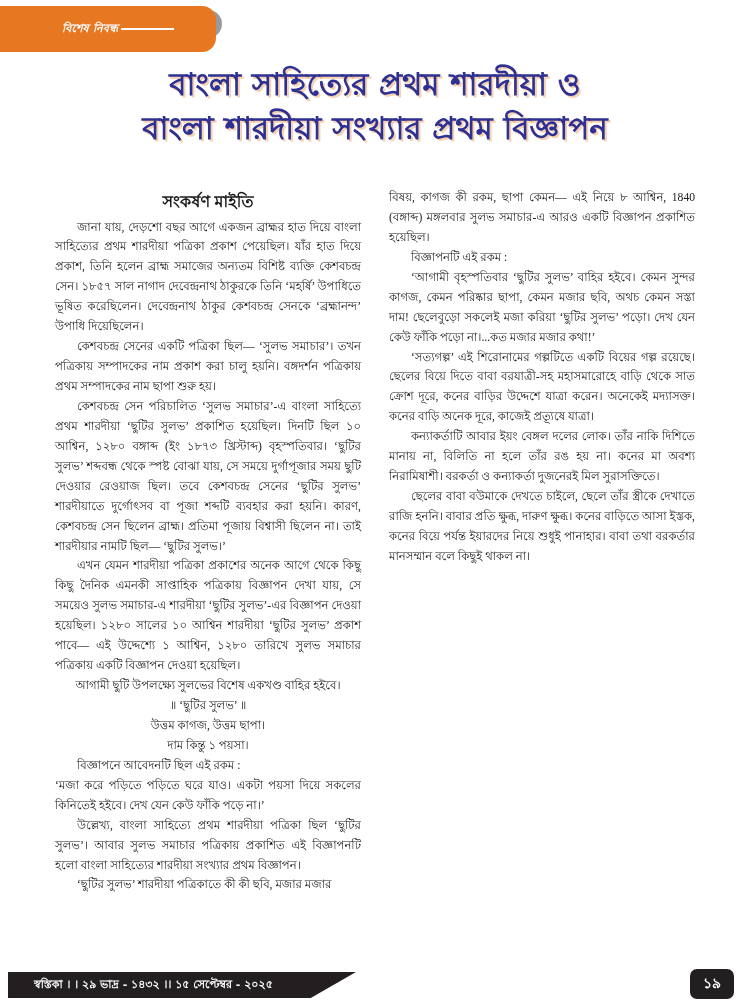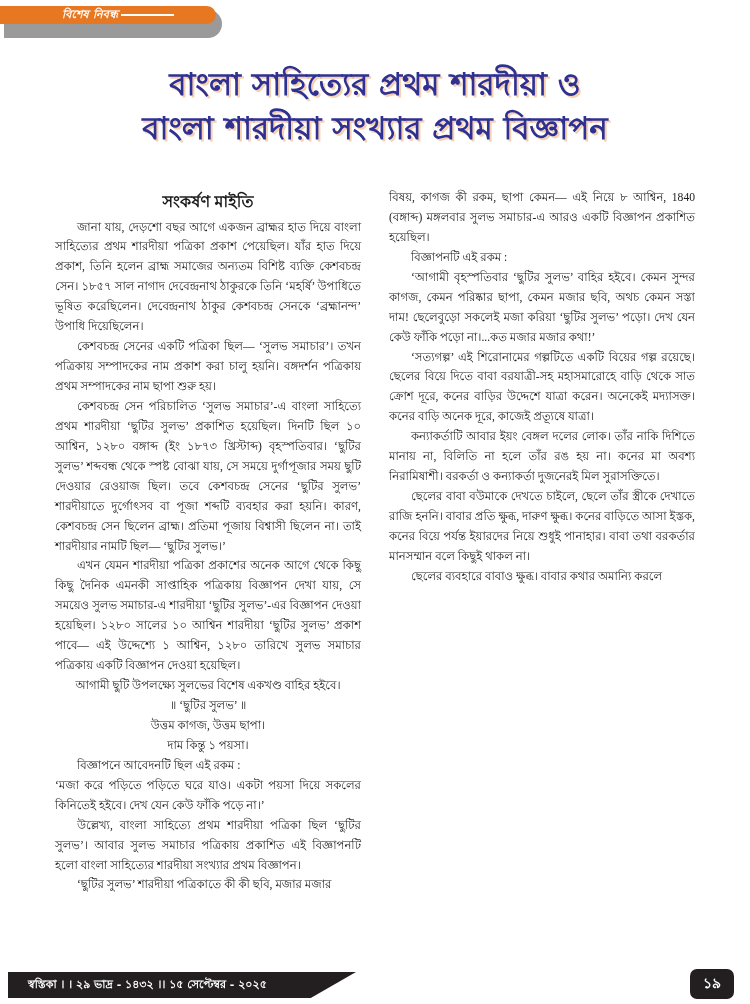--- a/index.html
+++ b/index.html
@@ -30,21 +30,21 @@
     width: 218px;
     height: 28px;
     background: #9a9a9a;
     border-radius: 0 15px 15px 0;
   }
   .kicker {
     position: absolute;
     left: 0;
     top: 0;
     width: 216px;
-    height: 18px;
+    height: 46px;
     background: #e87722;
     border-radius: 0 14px 14px 0;
     display: flex;
     align-items: center;
     justify-content: space-between;
   }
   .kicker-label {
     color: #ffffff;
     font-family: "DejaVu Sans", sans-serif;
     font-size: 11px;
@@ -140,21 +140,21 @@
     -webkit-clip-path: polygon(0 0, 100% 0, 87% 100%, 0 100%);
     clip-path: polygon(0 0, 100% 0, 87% 100%, 0 100%);
     display: flex;
     align-items: center;
   }
   .footer-text {
     color: #ffffff;
     font-family: "DejaVu Sans", sans-serif;
     font-weight: bold;
     font-size: 11px;
-    margin-left: 20px;
+    margin-left: 26px;
     white-space: nowrap;
   }
   .page-badge {
     position: absolute;
     left: 690px;
     top: 969px;
     width: 44px;
     height: 30px;
     background: #231f20;
     border-radius: 7px;
@@ -203,21 +203,20 @@
     <p class="para">‘ছুটির সুলভ’ শারদীয়া পত্রিকাতে কী কী ছবি, মজার মজার</p>
   </div>
 
   <div class="column">
     <p class="para-noindent">বিষয়, কাগজ কী রকম, ছাপা কেমন— এই নিয়ে ৮ আশ্বিন, 1840 (বঙ্গাব্দ) মঙ্গলবার সুলভ সমাচার-এ আরও একটি বিজ্ঞাপন প্রকাশিত হয়েছিল।</p>
     <p class="para">বিজ্ঞাপনটি এই রকম :</p>
     <p class="para">‘আগামী বৃহস্পতিবার ‘ছুটির সুলভ’ বাহির হইবে। কেমন সুন্দর কাগজ, কেমন পরিষ্কার ছাপা, কেমন মজার ছবি, অথচ কেমন সস্তা দাম! ছেলেবুড়ো সকলেই মজা করিয়া ‘ছুটির সুলভ’ পড়ো। দেখ যেন কেউ ফাঁকি পড়ো না।...কত মজার মজার কথা!’</p>
     <p class="para">‘সত্যগল্প’ এই শিরোনামের গল্পটিতে একটি বিয়ের গল্প রয়েছে। ছেলের বিয়ে দিতে বাবা বরযাত্রী-সহ মহাসমারোহে বাড়ি থেকে সাত ক্রোশ দূরে, কনের বাড়ির উদ্দেশে যাত্রা করেন। অনেকেই মদ্যাসক্ত। কনের বাড়ি অনেক দূরে, কাজেই প্রত্যূষে যাত্রা।</p>
     <p class="para">কন্যাকর্তাটি আবার ইয়ং বেঙ্গল দলের লোক। তাঁর নাকি দিশিতে মানায় না, বিলিতি না হলে তাঁর রঙ হয় না। কনের মা অবশ্য নিরামিষাশী। বরকর্তা ও কন্যাকর্তা দুজনেরই মিল সুরাসক্তিতে।</p>
     <p class="para">ছেলের বাবা বউমাকে দেখতে চাইলে, ছেলে তাঁর স্ত্রীকে দেখাতে রাজি হননি। বাবার প্রতি ক্ষুব্ধ, দারুণ ক্ষুব্ধ। কনের বাড়িতে আসা ইস্তক, কনের বিয়ে পর্যন্ত ইয়ারদের নিয়ে শুধুই পানাহার। বাবা তথা বরকর্তার মানসম্মান বলে কিছুই থাকল না।</p>
-    <p class="para">ছেলের ব্যবহারে বাবাও ক্ষুব্ধ। বাবার কথার অমান্যি করলে</p>
   </div>
 
 </div>
 
 <div class="folio-mark">ফ ঃ ৩</div>
 
 <div class="footer-bar">
   <span class="footer-text">স্বস্তিকা । । ২৯ ভাদ্র - ১৪৩২ ।। ১৫ সেপ্টেম্বর - ২০২৫</span>
 </div>
 

